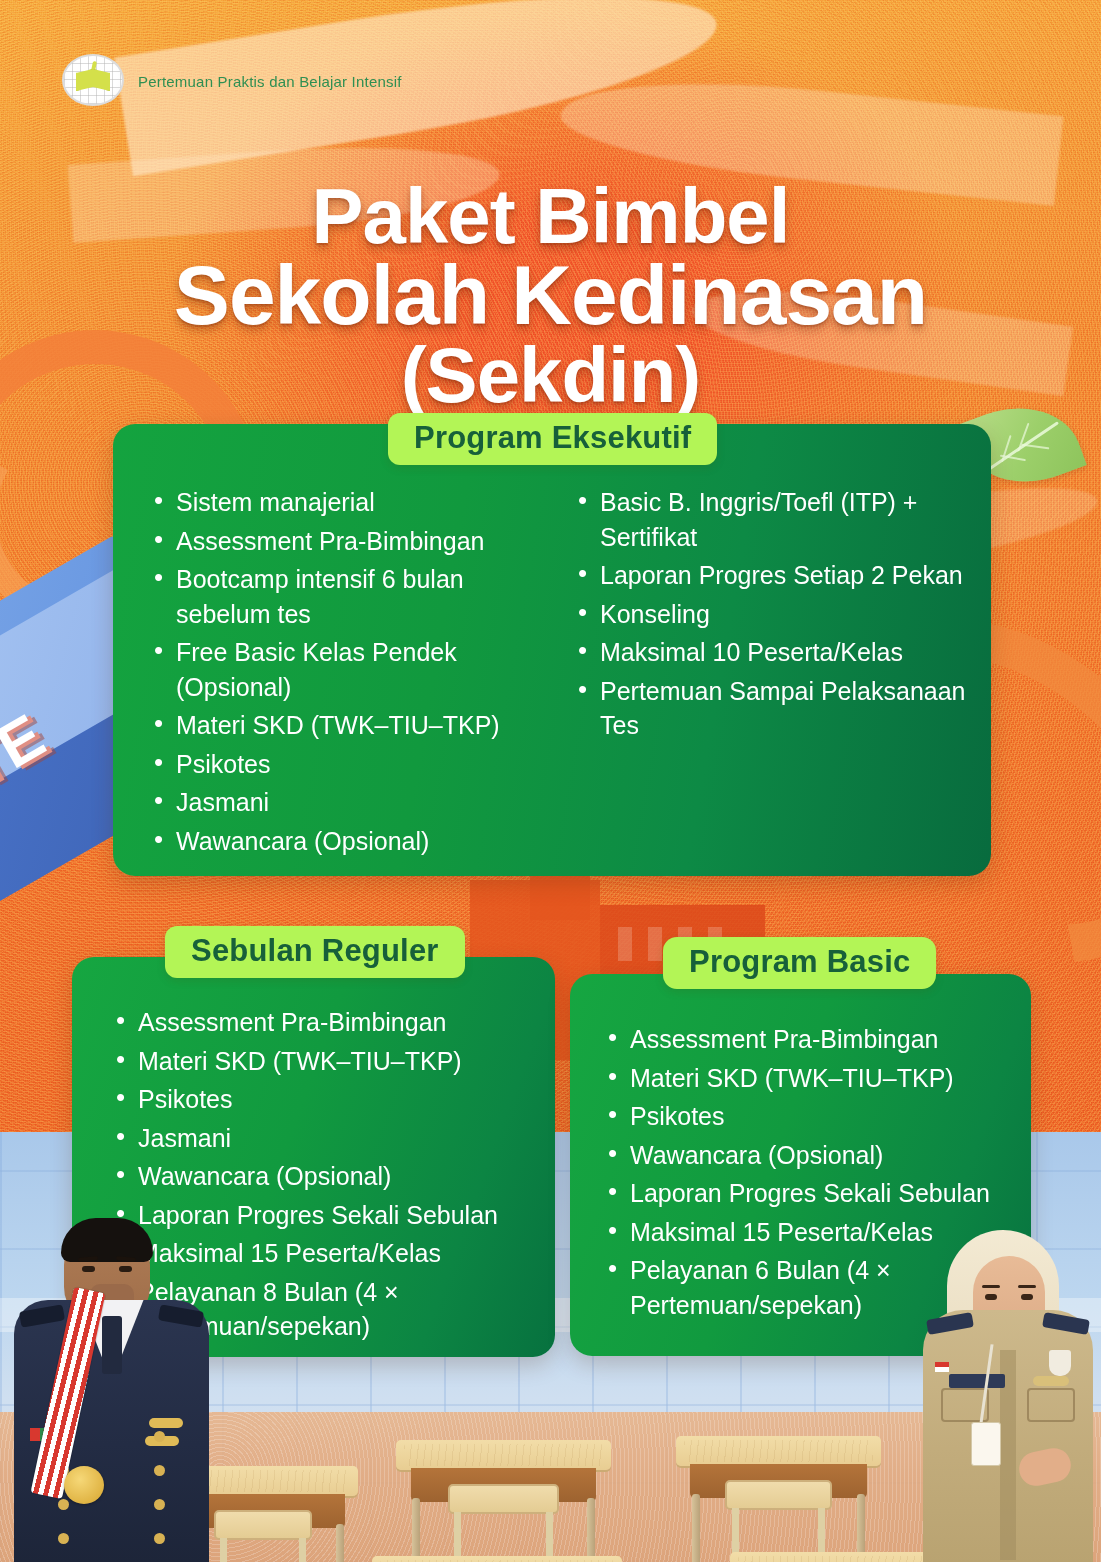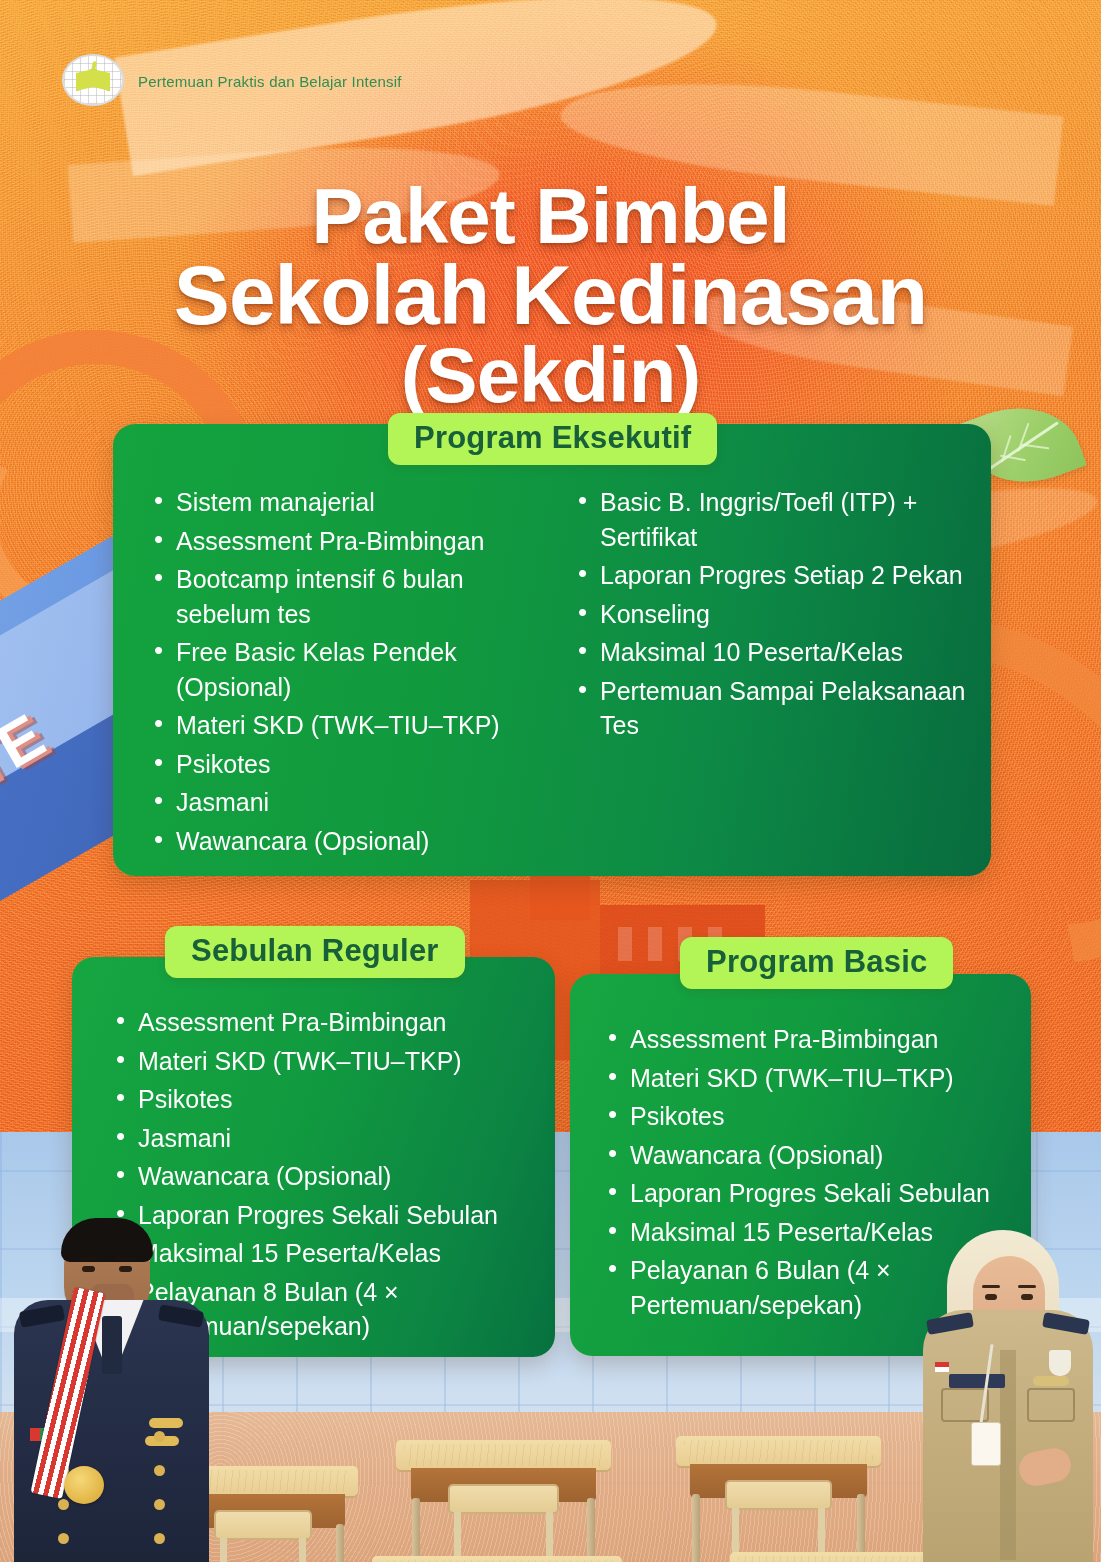--- a/index.html
+++ b/index.html
@@ -218,21 +218,21 @@
   }
   .badge {
     position:absolute; z-index:7; background:#b3f556; border-radius:12px;
     color:#17603a; font-weight:bold; text-align:center;
     padding:7px 26px 9px; font-size:31px; letter-spacing:.2px;
     box-shadow:0 3px 8px rgba(60,90,20,.20);
     white-space:nowrap;
   }
   .badge-eks { left:388px; top:413px; }
   .badge-reg { left:165px; top:926px; }
-  .badge-bas { left:680px; top:937px; }
+  .badge-bas { left:663px; top:937px;border-radius:14px; }
 
   ul.items { list-style:none; }
   ul.items li {
     position:relative; color:#ffffff; font-size:25px; line-height:1.38;
     padding-left:28px; margin-bottom:4px;
   }
   ul.items li::before {
     content:"•"; position:absolute; left:6px; top:-2px; font-size:26px; color:#ffffff;
   }
   .eks-col-l { position:absolute; left:148px; top:485px; width:400px; z-index:6; }

